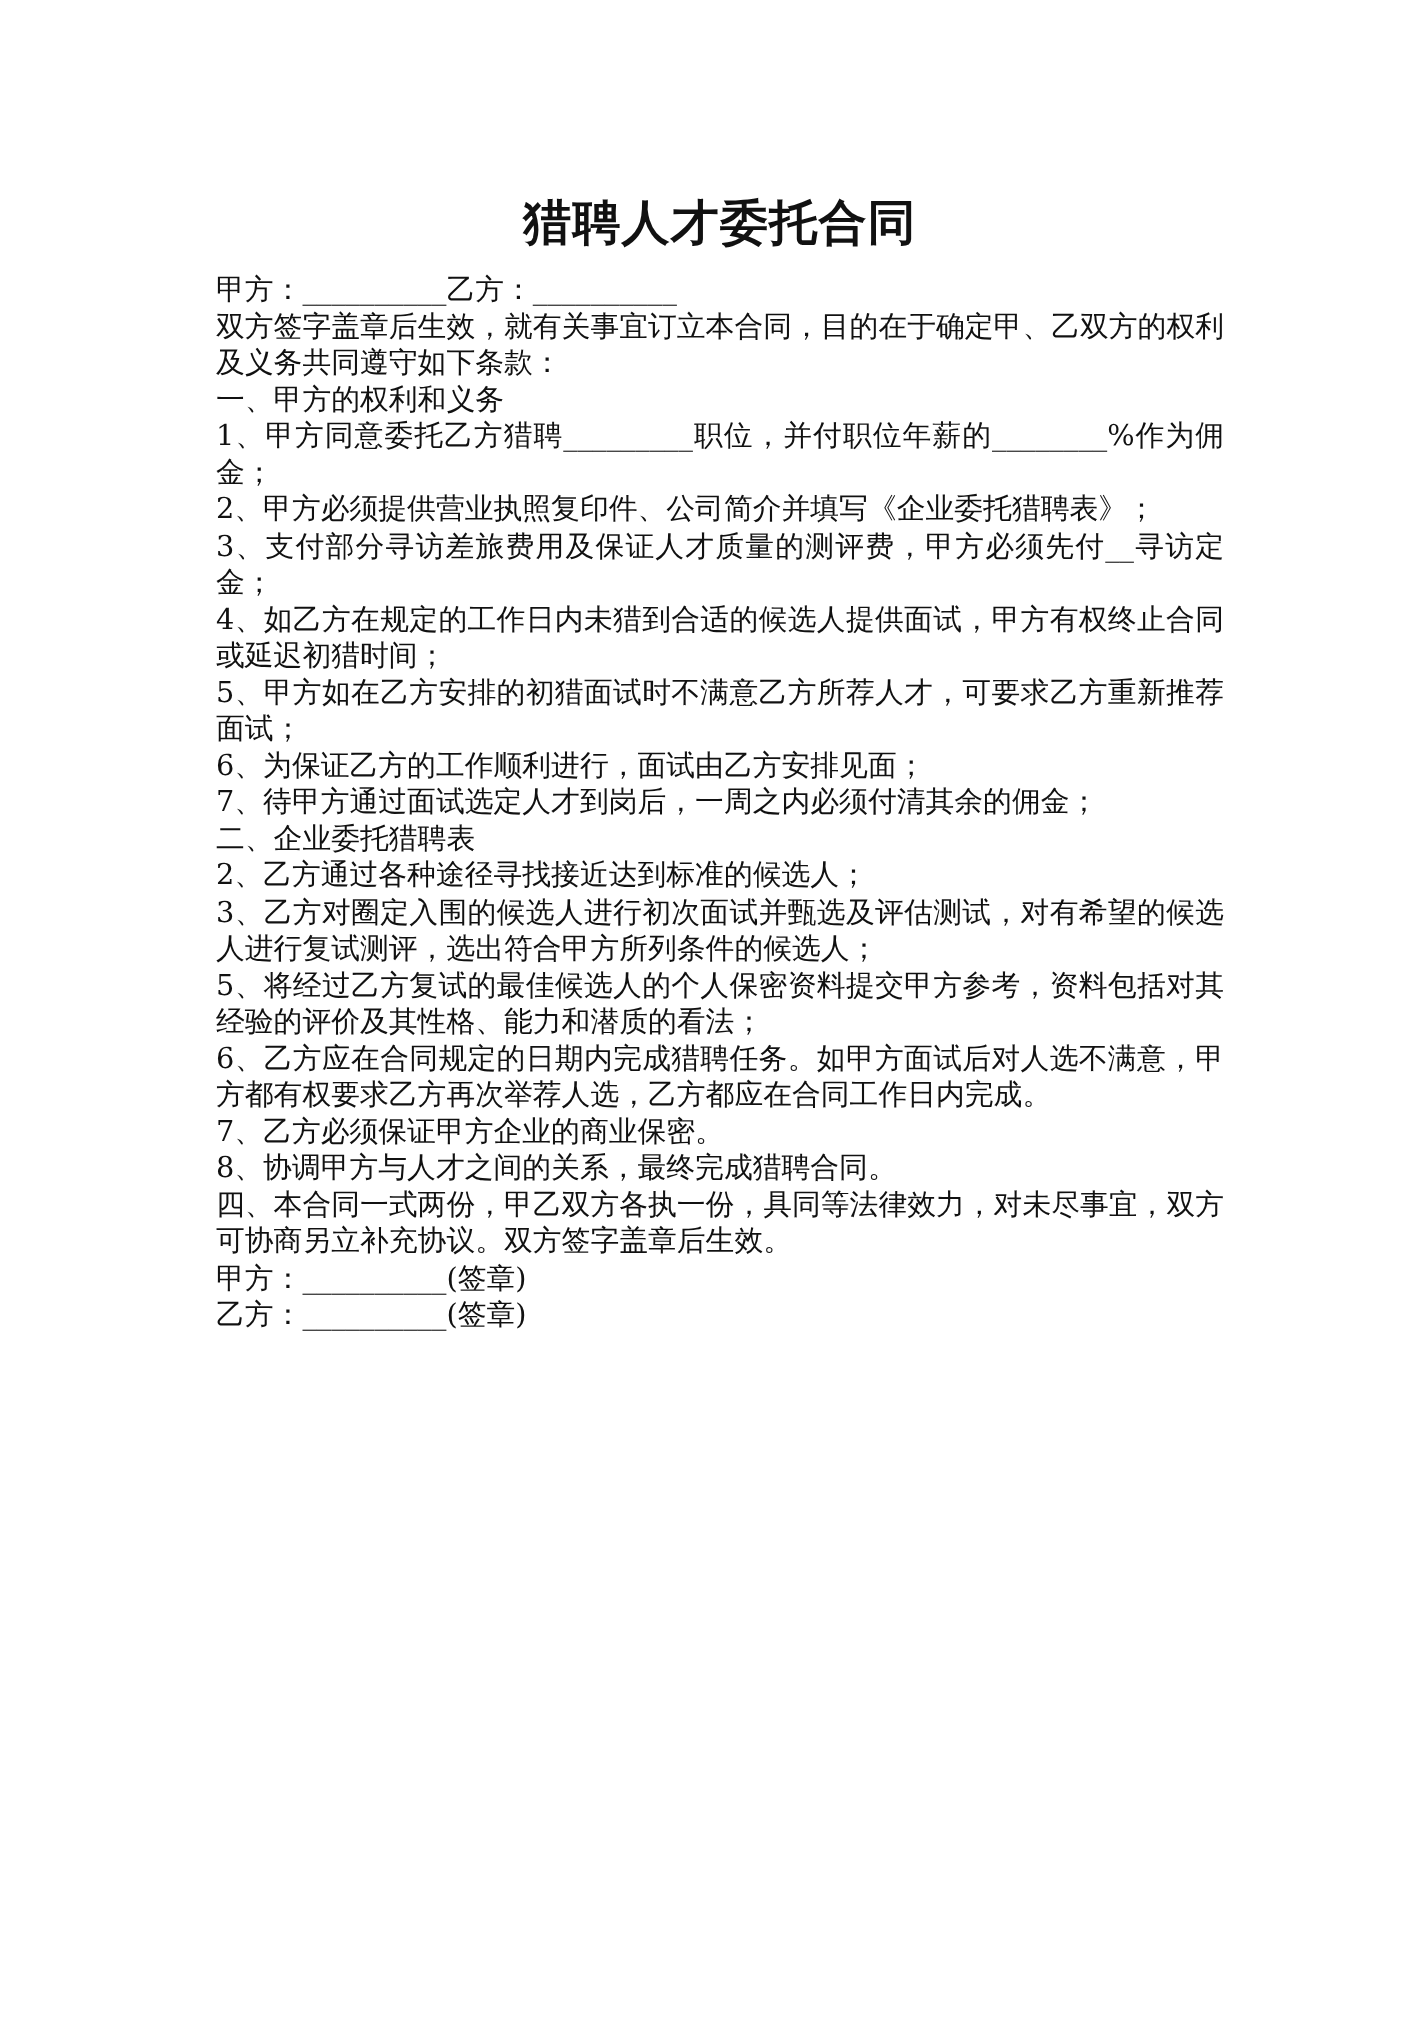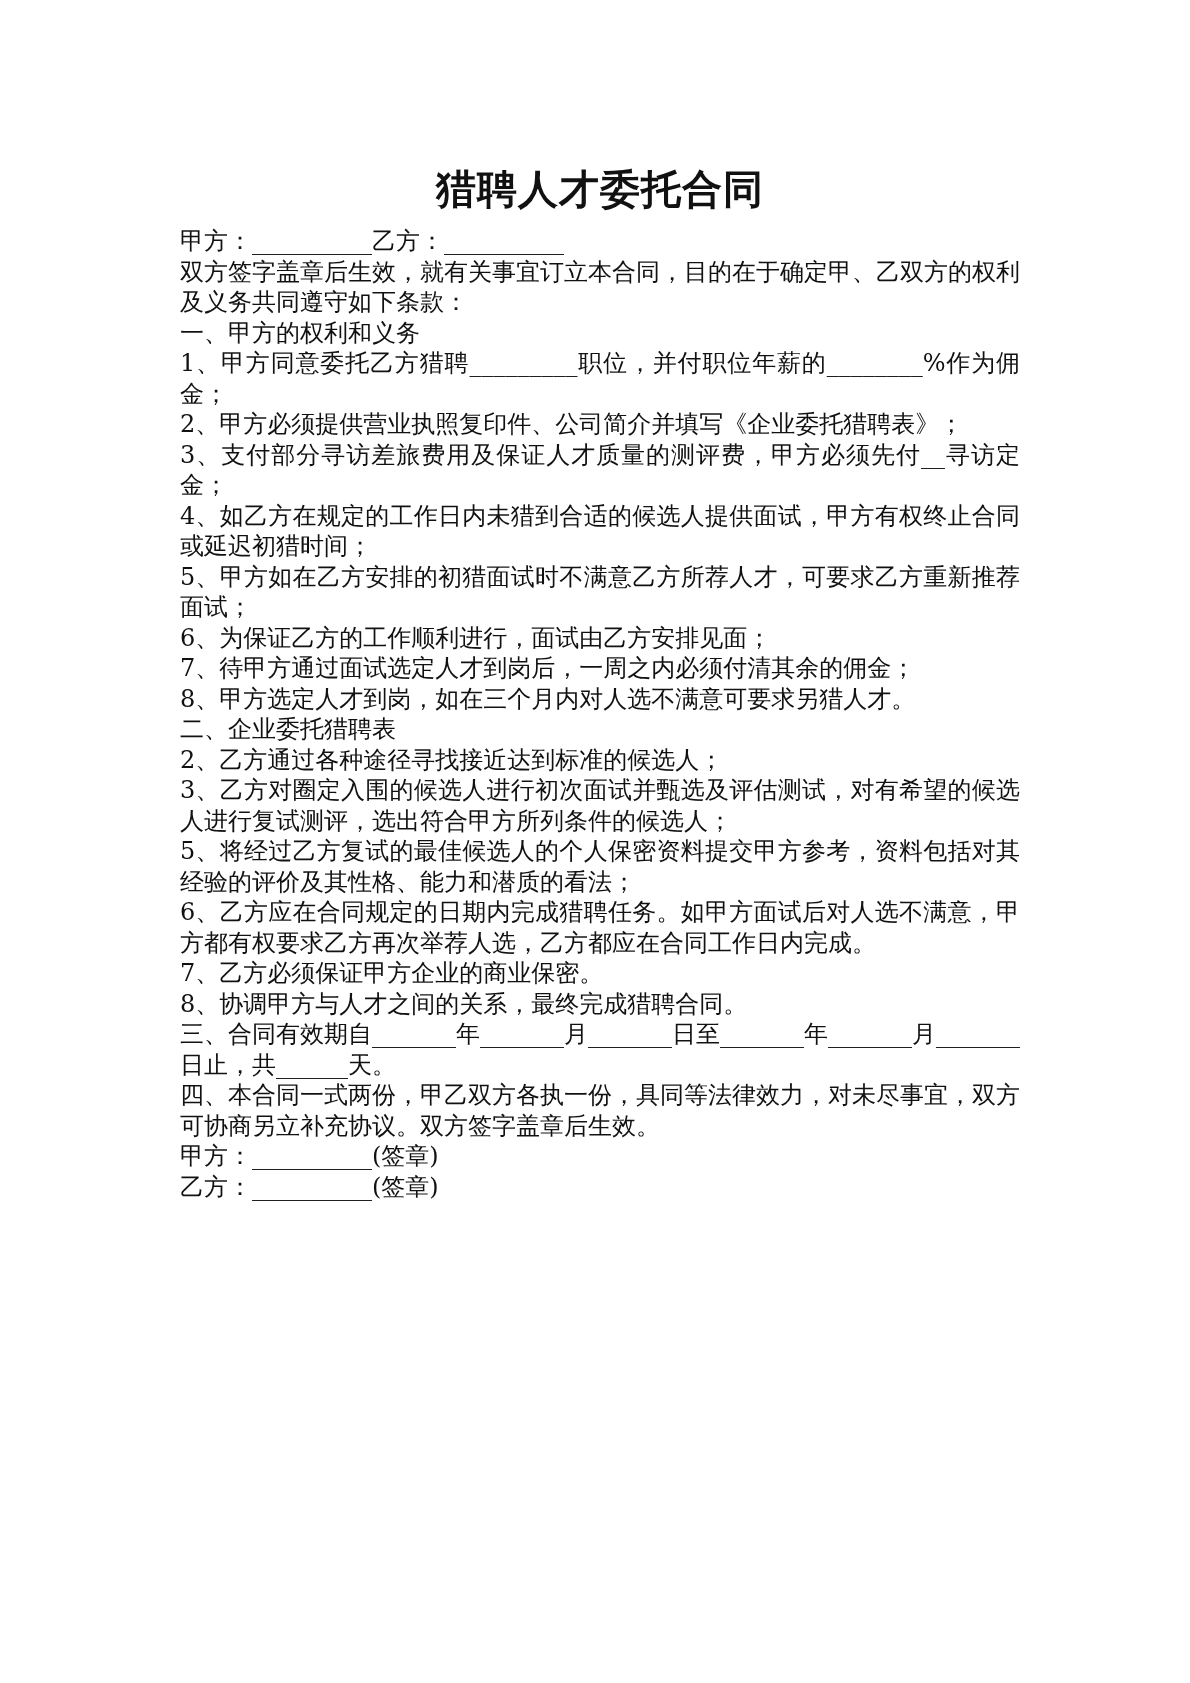--- a/index.html
+++ b/index.html
@@ -1,40 +1,38 @@
 <!DOCTYPE html>
 <html><head>
 <meta charset="utf-8">
 <style>
   html, body { margin: 0; padding: 0; background: #ffffff; }
   body { width: 1190px; height: 1683px; position: relative; overflow: hidden; }
   .page { position: absolute; left: 180px; top: 160px; width: 840px; color: #111; }
-  .title { text-align: center; font-family: Liberation Serif, serif; font-weight: bold; font-size: 40px; letter-spacing: 1px; margin: 0 0 6px 0; height: 60px; line-height: 60px; }
+  .title { text-align: center; font-family: Liberation Mono, monospace; font-weight: bold; font-size: 40px; letter-spacing: 1px; margin: 0 0 6px 0; height: 60px; line-height: 60px; }
   .line { font-family: "DejaVu Serif", "Liberation Serif", serif; font-size: 24px; line-height: 30.5px; margin: 0; white-space: pre-wrap; text-align: justify; }
 </style>
 </head>
 <body>
 
 <div class="page">
   <div class="title">猎聘人才委托合同</div>
   <p class="line">甲方：__________乙方：__________</p>
   <p class="line">双方签字盖章后生效，就有关事宜订立本合同，目的在于确定甲、乙双方的权利及义务共同遵守如下条款：</p>
   <p class="line">一、甲方的权利和义务</p>
   <p class="line">1、甲方同意委托乙方猎聘_________职位，并付职位年薪的________%作为佣金；</p>
   <p class="line">2、甲方必须提供营业执照复印件、公司简介并填写《企业委托猎聘表》；</p>
   <p class="line">3、支付部分寻访差旅费用及保证人才质量的测评费，甲方必须先付__寻访定金；</p>
   <p class="line">4、如乙方在规定的工作日内未猎到合适的候选人提供面试，甲方有权终止合同或延迟初猎时间；</p>
   <p class="line">5、甲方如在乙方安排的初猎面试时不满意乙方所荐人才，可要求乙方重新推荐面试；</p>
   <p class="line">6、为保证乙方的工作顺利进行，面试由乙方安排见面；</p>
   <p class="line">7、待甲方通过面试选定人才到岗后，一周之内必须付清其余的佣金；</p>
-  <p class="line">8、甲方选定人才到岗，如在三个月内对人选不满意可要求另猎人才。</p>
   <p class="line">二、企业委托猎聘表</p>
   <p class="line">2、乙方通过各种途径寻找接近达到标准的候选人；</p>
   <p class="line">3、乙方对圈定入围的候选人进行初次面试并甄选及评估测试，对有希望的候选人进行复试测评，选出符合甲方所列条件的候选人；</p>
   <p class="line">5、将经过乙方复试的最佳候选人的个人保密资料提交甲方参考，资料包括对其经验的评价及其性格、能力和潜质的看法；</p>
   <p class="line">6、乙方应在合同规定的日期内完成猎聘任务。如甲方面试后对人选不满意，甲方都有权要求乙方再次举荐人选，乙方都应在合同工作日内完成。</p>
   <p class="line">7、乙方必须保证甲方企业的商业保密。</p>
   <p class="line">8、协调甲方与人才之间的关系，最终完成猎聘合同。</p>
-  <p class="line">三、合同有效期自_______年_______月_______日至_______年_______月_______日止，共______天。</p>
   <p class="line">四、本合同一式两份，甲乙双方各执一份，具同等法律效力，对未尽事宜，双方可协商另立补充协议。双方签字盖章后生效。</p>
   <p class="line">甲方：__________(签章)</p>
   <p class="line">乙方：__________(签章)</p>
 </div>
 
 </body></html>

